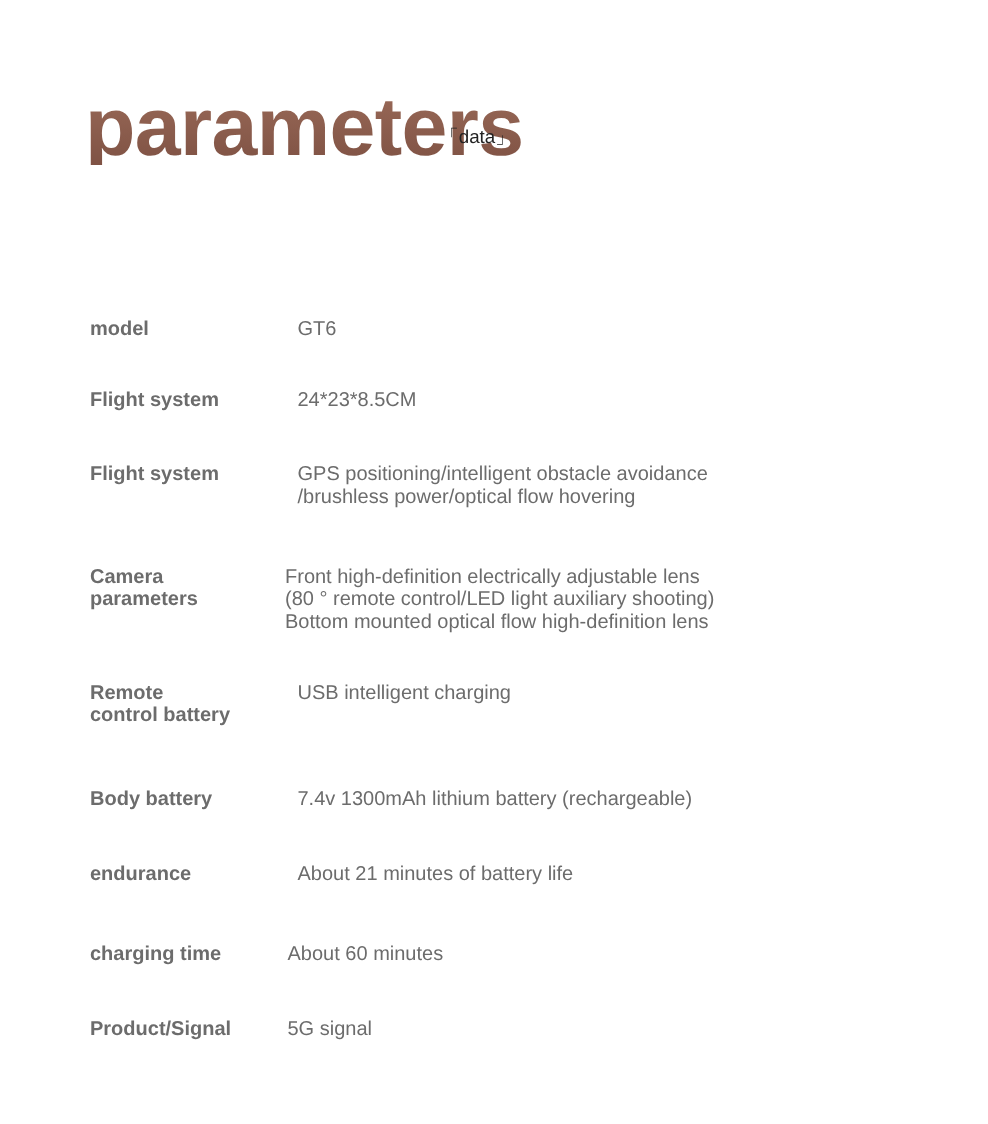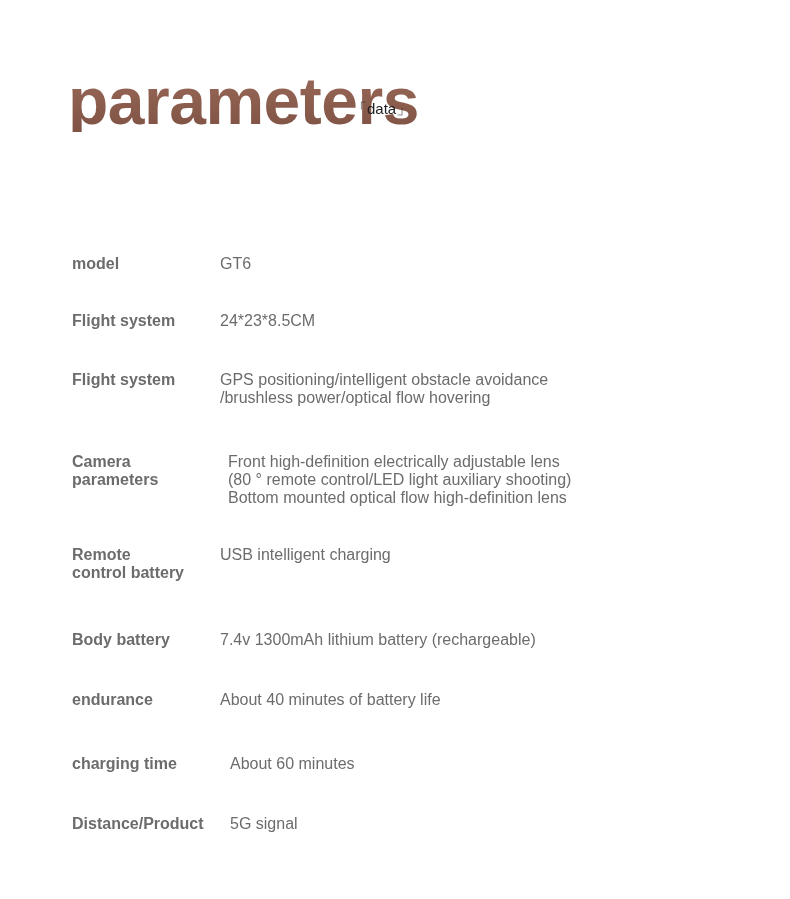--- a/index.html
+++ b/index.html
@@ -58,21 +58,21 @@
       position: absolute;
       left: 72px;
       font-size: 16px;
       line-height: 18px;
       color: #6c6c6c;
       white-space: pre-line;
       font-weight: bold;
     }
     .param-value {
       position: absolute;
-      left: 220px;
+      left: 238px;
       font-size: 16px;
       line-height: 18px;
       color: #6c6c6c;
       white-space: pre-line;
     }
   </style>
 </head>
 <body>
 
 <div class="title-block">
@@ -105,23 +105,23 @@
     <div class="param-label">Remote
 control battery</div>
     <div class="param-value">USB intelligent charging</div>
   </div>
   <div class="param-row" style="top:631px">
     <div class="param-label">Body battery</div>
     <div class="param-value">7.4v 1300mAh lithium battery (rechargeable)</div>
   </div>
   <div class="param-row" style="top:691px">
     <div class="param-label">endurance</div>
-    <div class="param-value">About 40 minutes of battery life</div>
+    <div class="param-value">About 21 minutes of battery life</div>
   </div>
   <div class="param-row" style="top:755px">
     <div class="param-label">charging time</div>
     <div class="param-value" style="left:230px">About 60 minutes</div>
   </div>
   <div class="param-row" style="top:815px">
-    <div class="param-label">Distance/Product</div>
+    <div class="param-label">Product/Signal</div>
     <div class="param-value" style="left:230px">5G signal</div>
   </div>
 </div>
 
 </body></html>

